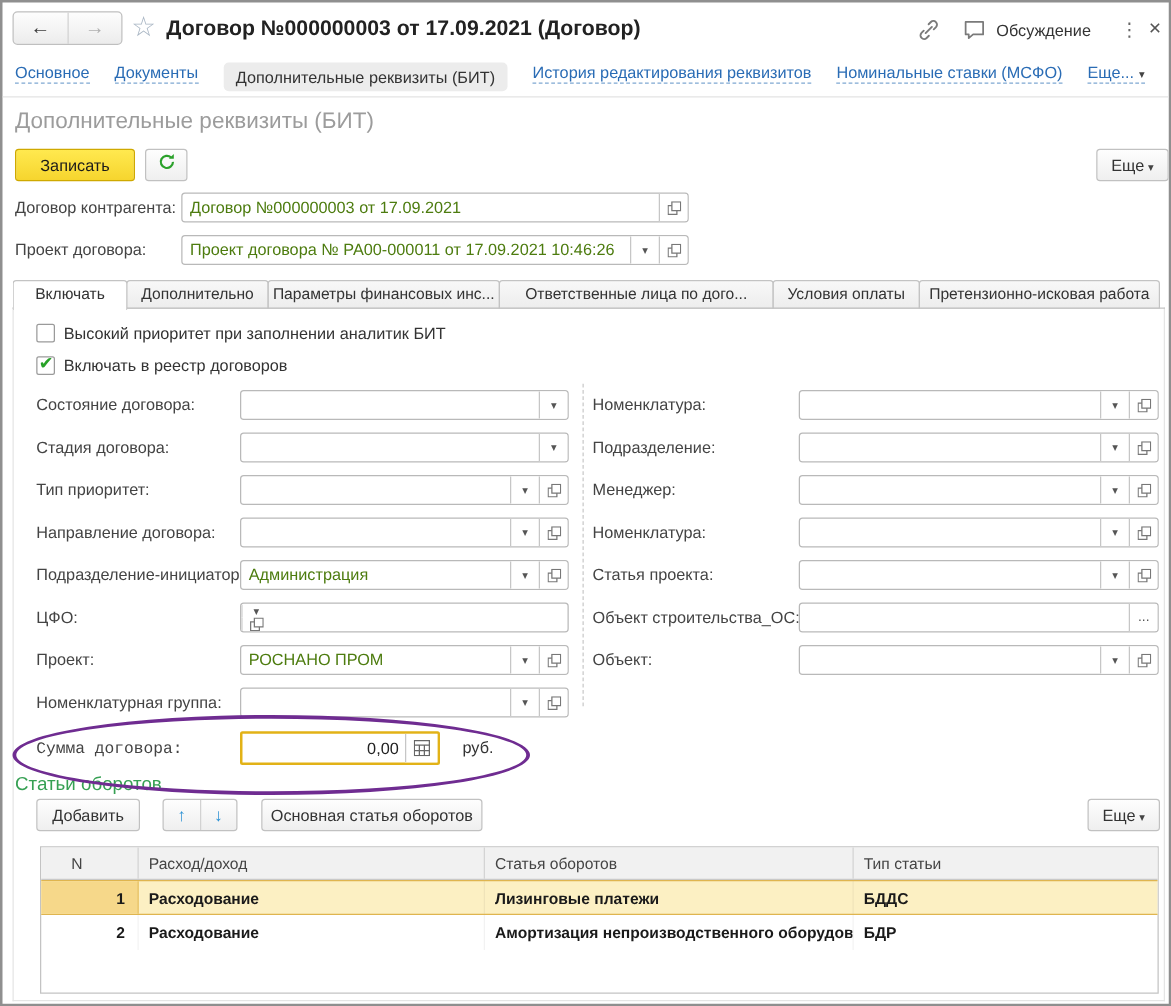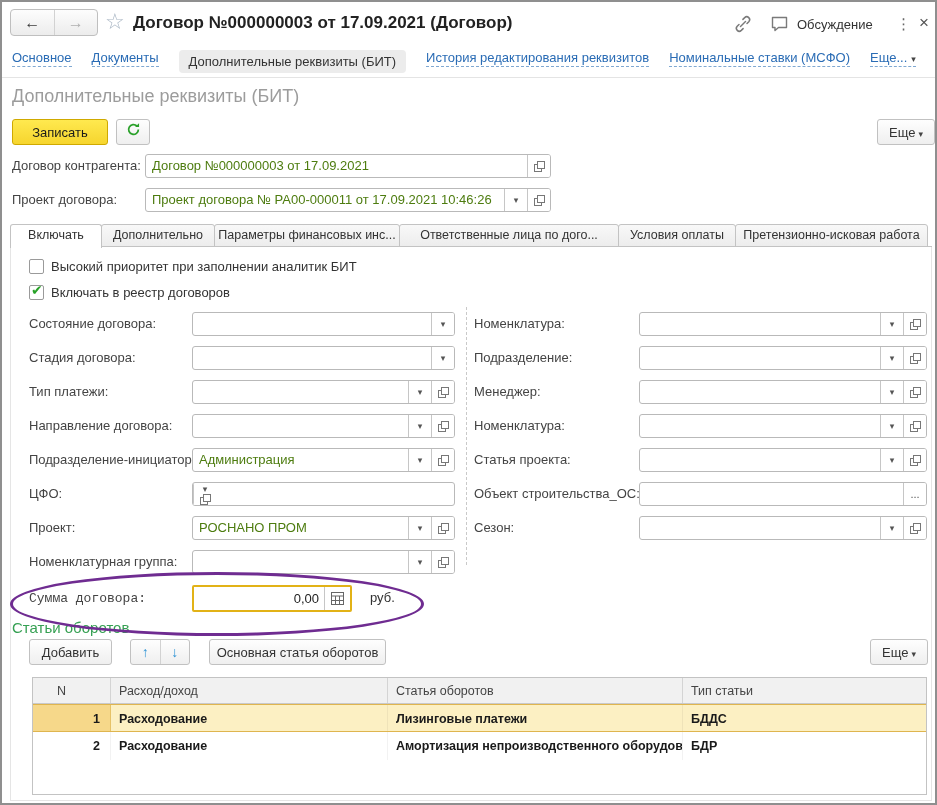--- a/index.html
+++ b/index.html
@@ -195,21 +195,21 @@
   </div>
 
   <span class="flabel" style="left:27px;top:344px;">Стадия договора:</span>
   <div class="igroup" style="left:190px;top:344px;width:263px;">
     <span class="ival"></span>
     <span class="ibtn">
         <span class="carr">▾</span>
       </span>
   </div>
 
-  <span class="flabel" style="left:27px;top:378px;">Тип платежи:</span>
+  <span class="flabel" style="left:27px;top:378px;">Тип приоритет:</span>
   <div class="igroup" style="left:190px;top:378px;width:263px;">
     <span class="ival"></span>
     <span class="ibtn">
         <span class="carr">▾</span>
       </span>
     <span class="ibtn">
         <span>
           <svg width="11" height="11" viewBox="0 0 11 11">
             <rect x="0.5" y="3.5" width="7" height="7" fill="#fff" stroke="#777"></rect>
             <rect x="3.5" y="0.5" width="7" height="7" fill="#fff" stroke="#777"></rect>
@@ -379,21 +379,21 @@
   </div>
 
   <span class="flabel" style="left:472px;top:480px;">Объект строительства_ОС:</span>
   <div class="igroup" style="left:637px;top:480px;width:288px;">
     <span class="ival"></span>
     <span class="ibtn">
         <span class="dotsbtn">...</span>
       </span>
   </div>
 
-  <span class="flabel" style="left:472px;top:514px;">Сезон:</span>
+  <span class="flabel" style="left:472px;top:514px;">Объект:</span>
   <div class="igroup" style="left:637px;top:514px;width:288px;">
     <span class="ival"></span>
     <span class="ibtn">
         <span class="carr">▾</span>
       </span>
     <span class="ibtn">
         <span>
           <svg width="11" height="11" viewBox="0 0 11 11">
             <rect x="0.5" y="3.5" width="7" height="7" fill="#fff" stroke="#777"></rect>
             <rect x="3.5" y="0.5" width="7" height="7" fill="#fff" stroke="#777"></rect>

